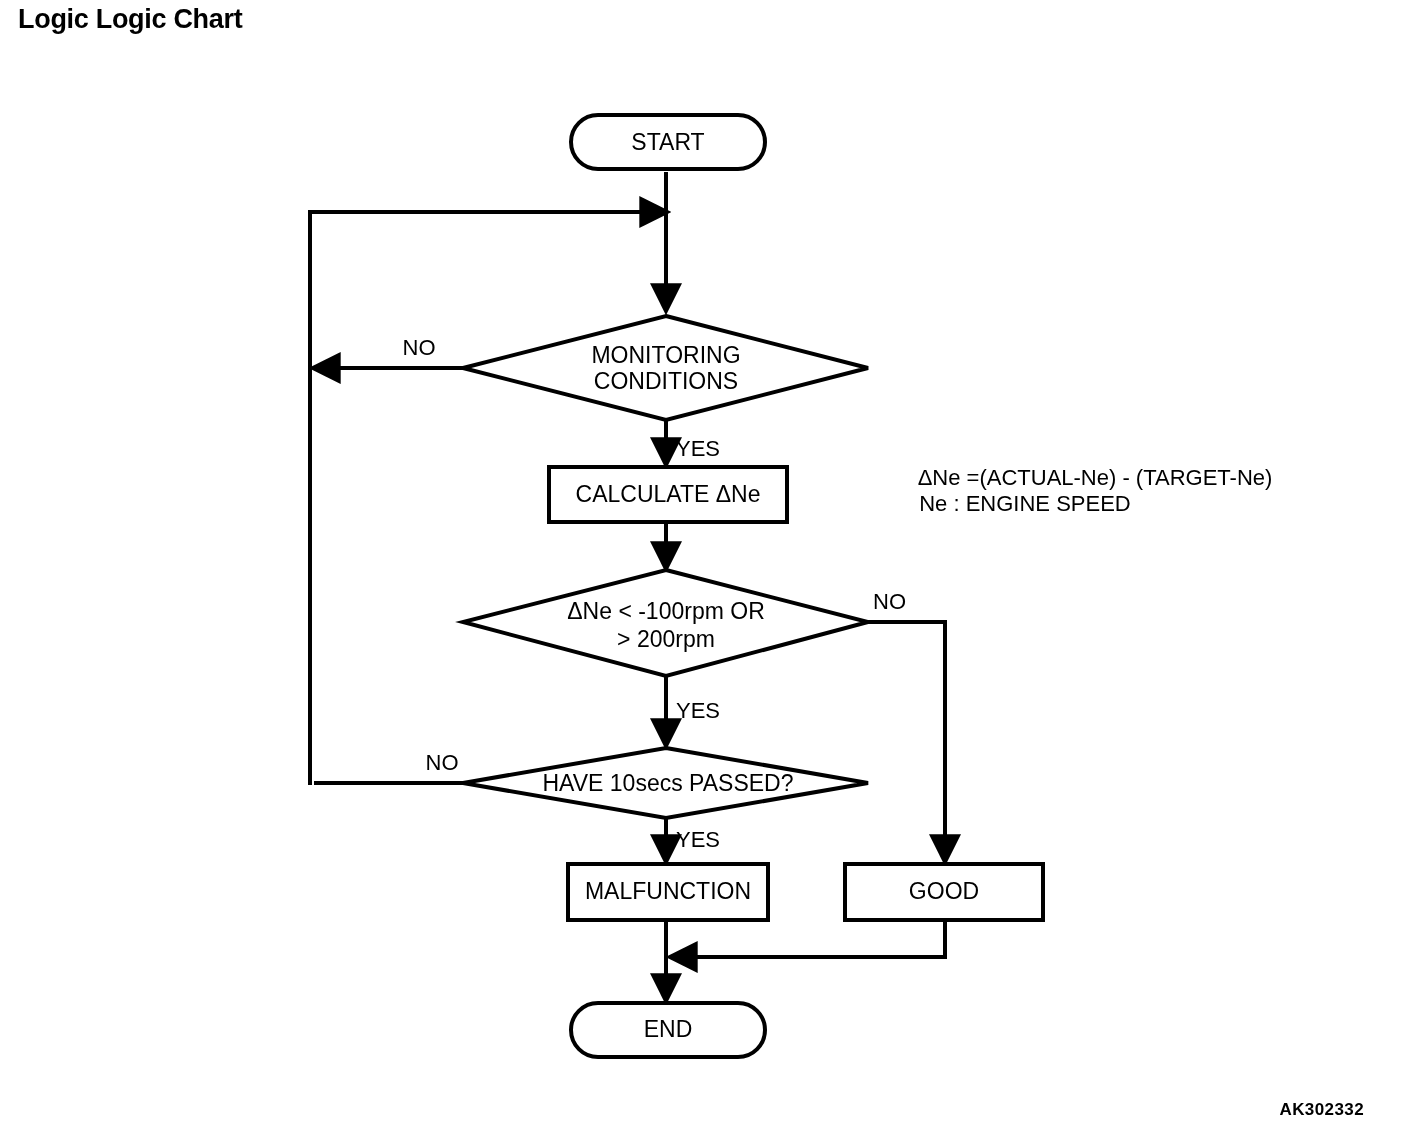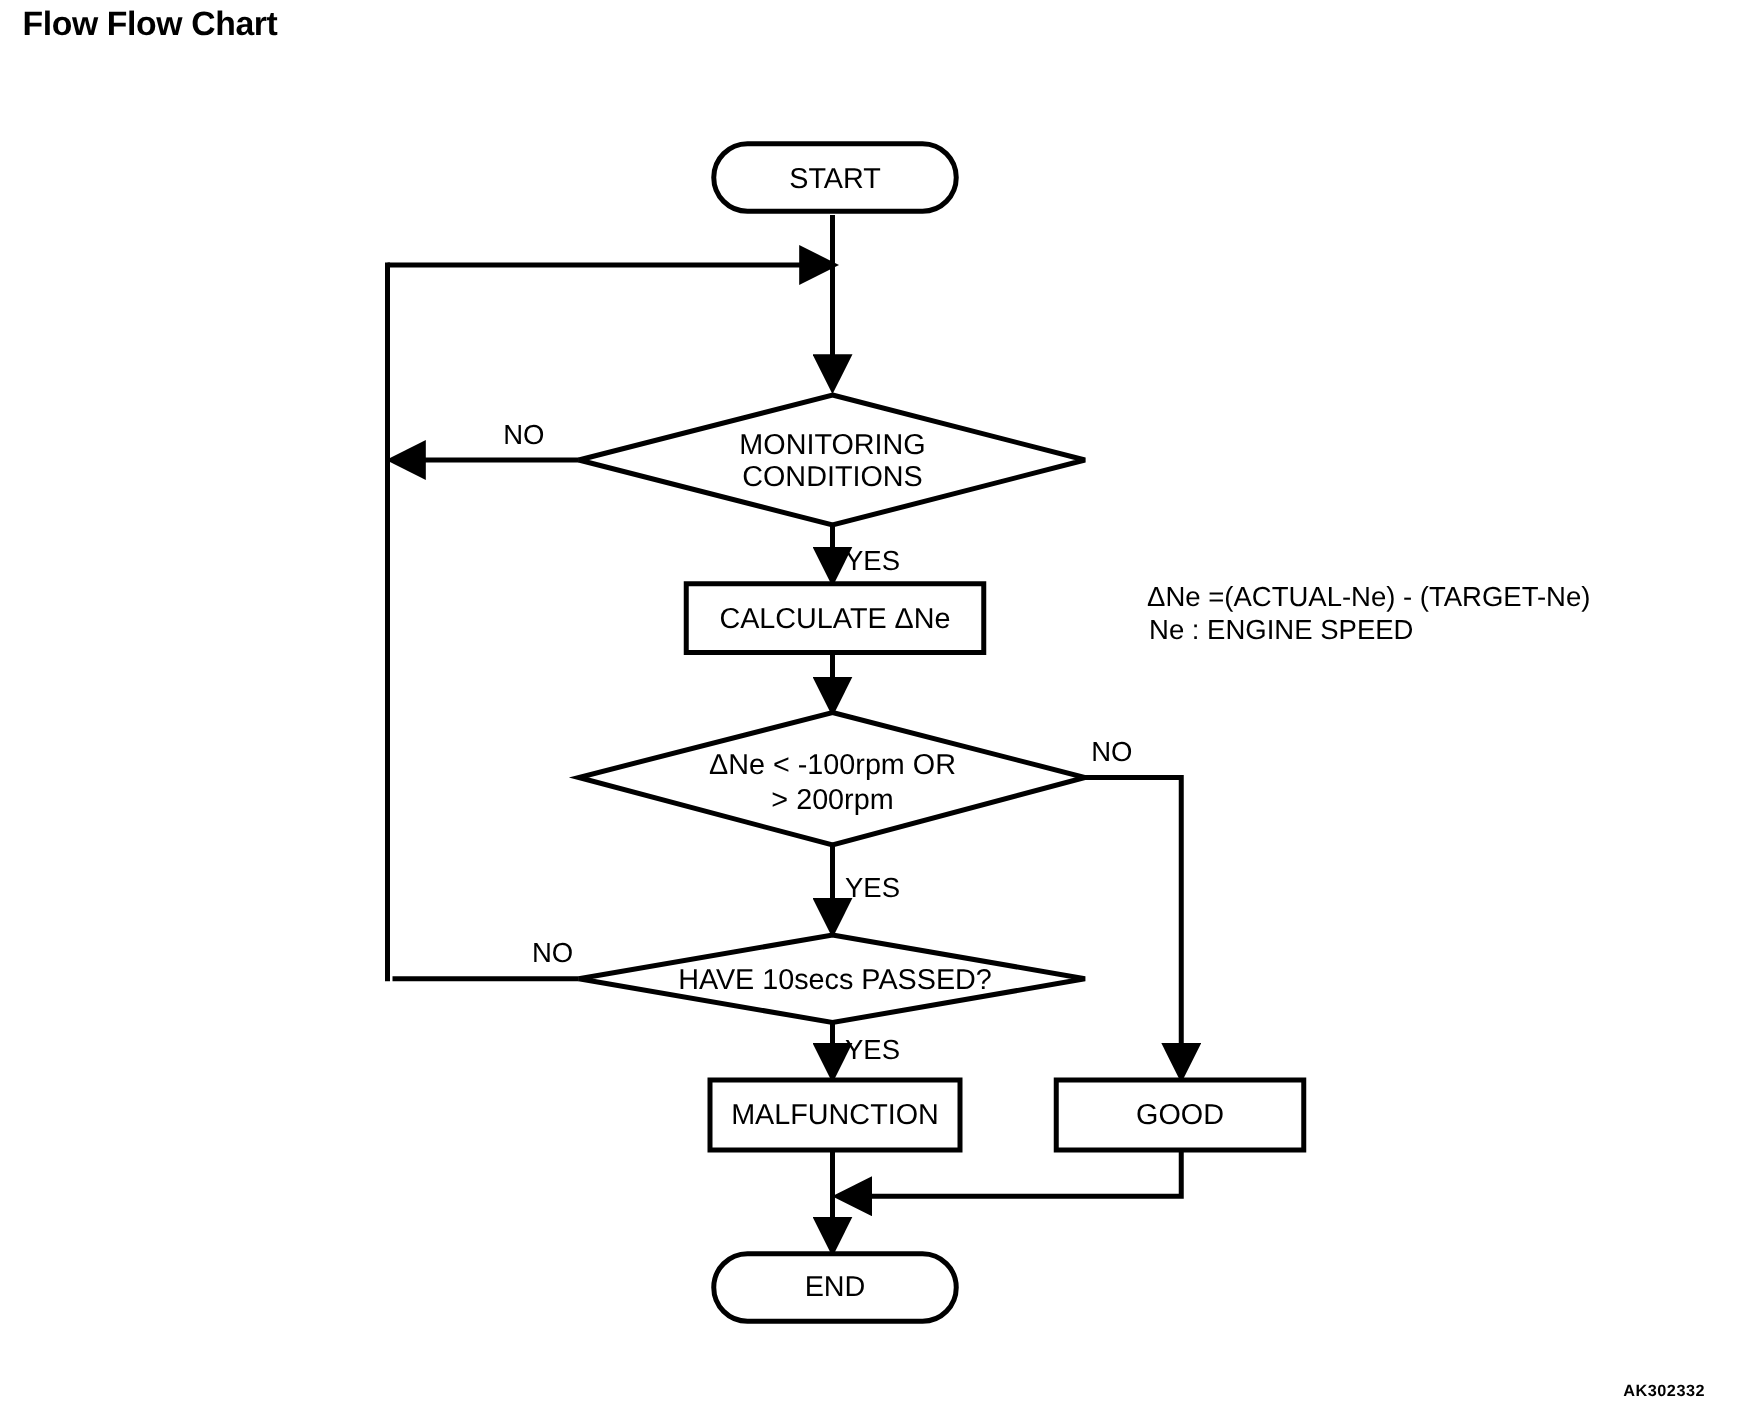--- a/index.html
+++ b/index.html
@@ -28,21 +28,21 @@
     position: absolute;
     left: 0;
     top: 0;
     width: 1408px;
     height: 1138px;
   }
   #figure-id {
     position: absolute;
     right: 44px;
     bottom: 18px;
-    font-size: 13px;
+    font-size: 17px;
     font-weight: bold;
     letter-spacing: 0.4px;
   }
   .node-label {
     font-size: 23px;
     fill: #000000;
     font-family: "Liberation Sans", sans-serif;
     text-anchor: middle;
     dominant-baseline: middle;
   }
@@ -66,21 +66,21 @@
   }
   .connector {
     stroke: #000000;
     stroke-width: 4;
     fill: none;
   }
 </style>
 </head>
 <body>
 
-<div id="page-title">Flow Flow Chart</div>
+<div id="page-title">Logic Logic Chart</div>
 
 <svg id="chart-canvas" viewBox="0 0 1408 1138" xmlns="http://www.w3.org/2000/svg">
 
   <defs>
     <marker id="arrow" viewBox="0 0 12 12" refX="10" refY="6" markerWidth="8" markerHeight="8" orient="auto-start-reverse">
       <path d="M 0 0 L 12 6 L 0 12 z" fill="#000000"></path>
     </marker>
   </defs>
 
   <line class="connector" x1="666" y1="172" x2="666" y2="310" marker-end="url(#arrow)"></line>

